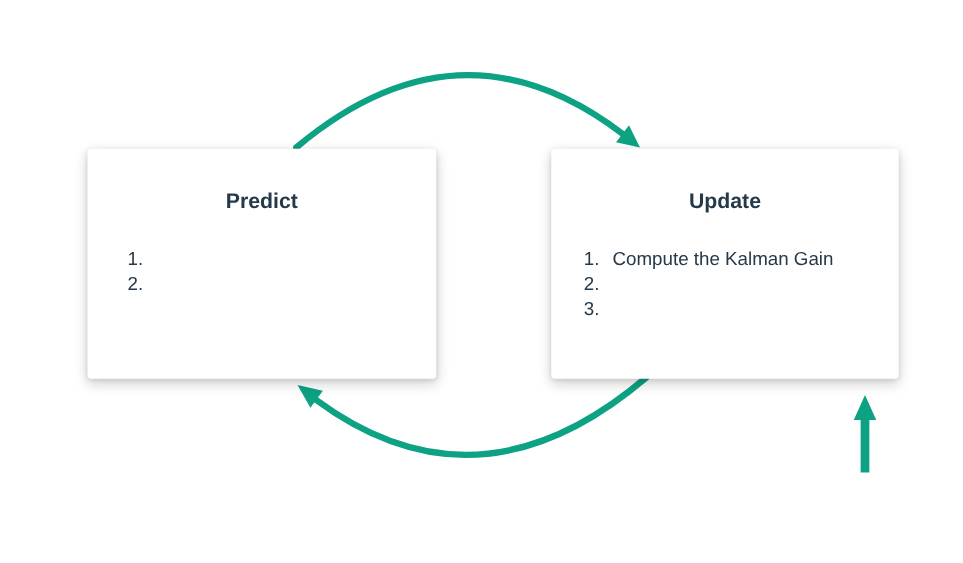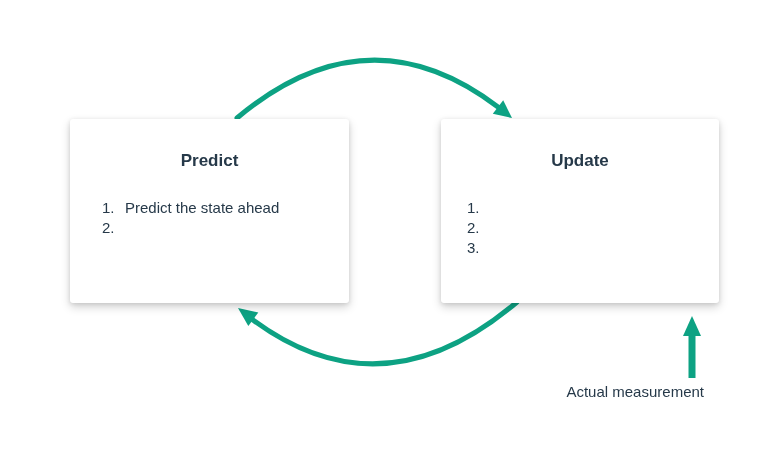--- a/index.html
+++ b/index.html
@@ -86,38 +86,37 @@
       <line x1="692" y1="378" x2="692" y2="334" stroke="#0da283" stroke-width="7"></line>
       <polygon points="692,316 683,336 701,336" fill="#0da283"></polygon>
     </g>
   </svg>
 
   <div class="card card-predict">
     <div class="card-title">Predict</div>
     <div class="card-list">
       <div class="list-item">
         <span class="item-num">1.</span>
-        <span class="item-text">Predict the state ahead</span>
       </div>
       <div class="list-item">
         <span class="item-num">2.</span>
       </div>
     </div>
   </div>
 
   <div class="card card-update">
     <div class="card-title">Update</div>
     <div class="card-list">
       <div class="list-item">
         <span class="item-num">1.</span>
+        <span class="item-text">Compute the Kalman Gain</span>
       </div>
       <div class="list-item">
         <span class="item-num">2.</span>
       </div>
       <div class="list-item">
         <span class="item-num">3.</span>
       </div>
     </div>
   </div>
 
-  <div class="annotation">Actual measurement</div>
 
 </div>
 
 </body></html>

